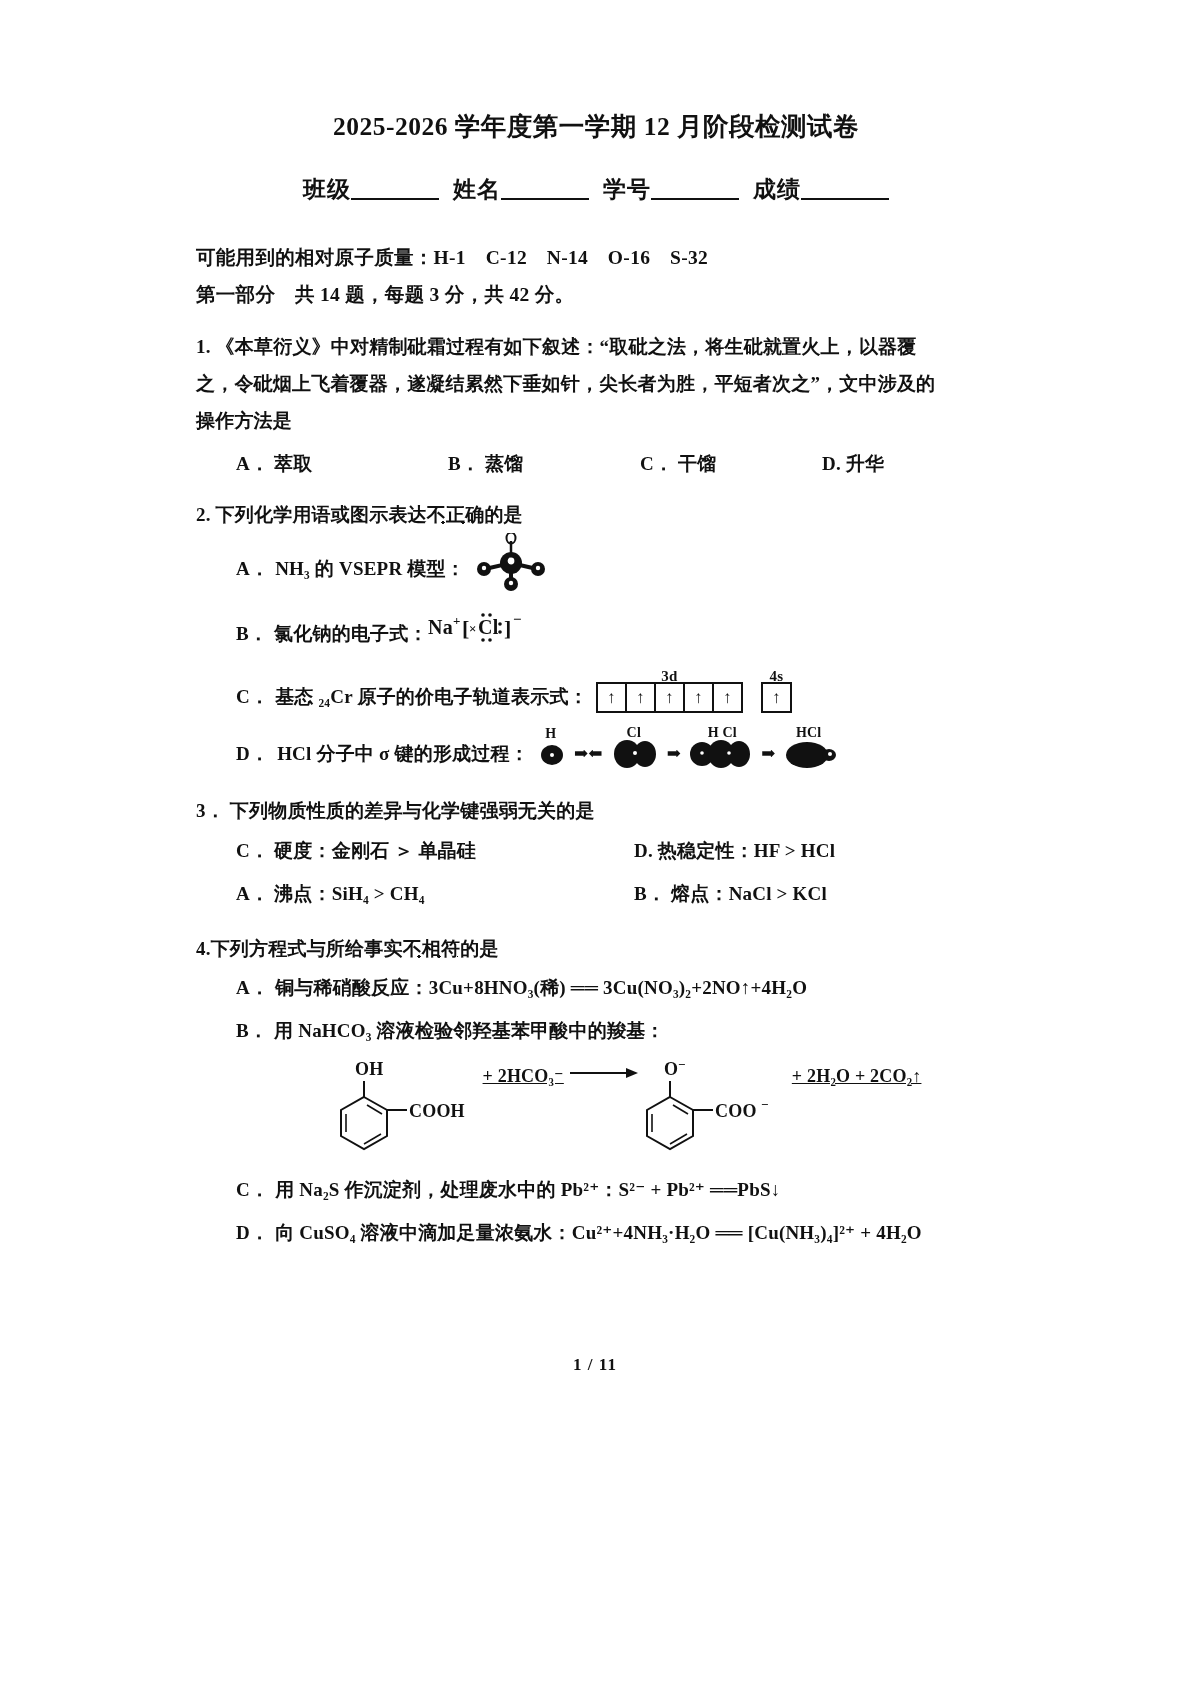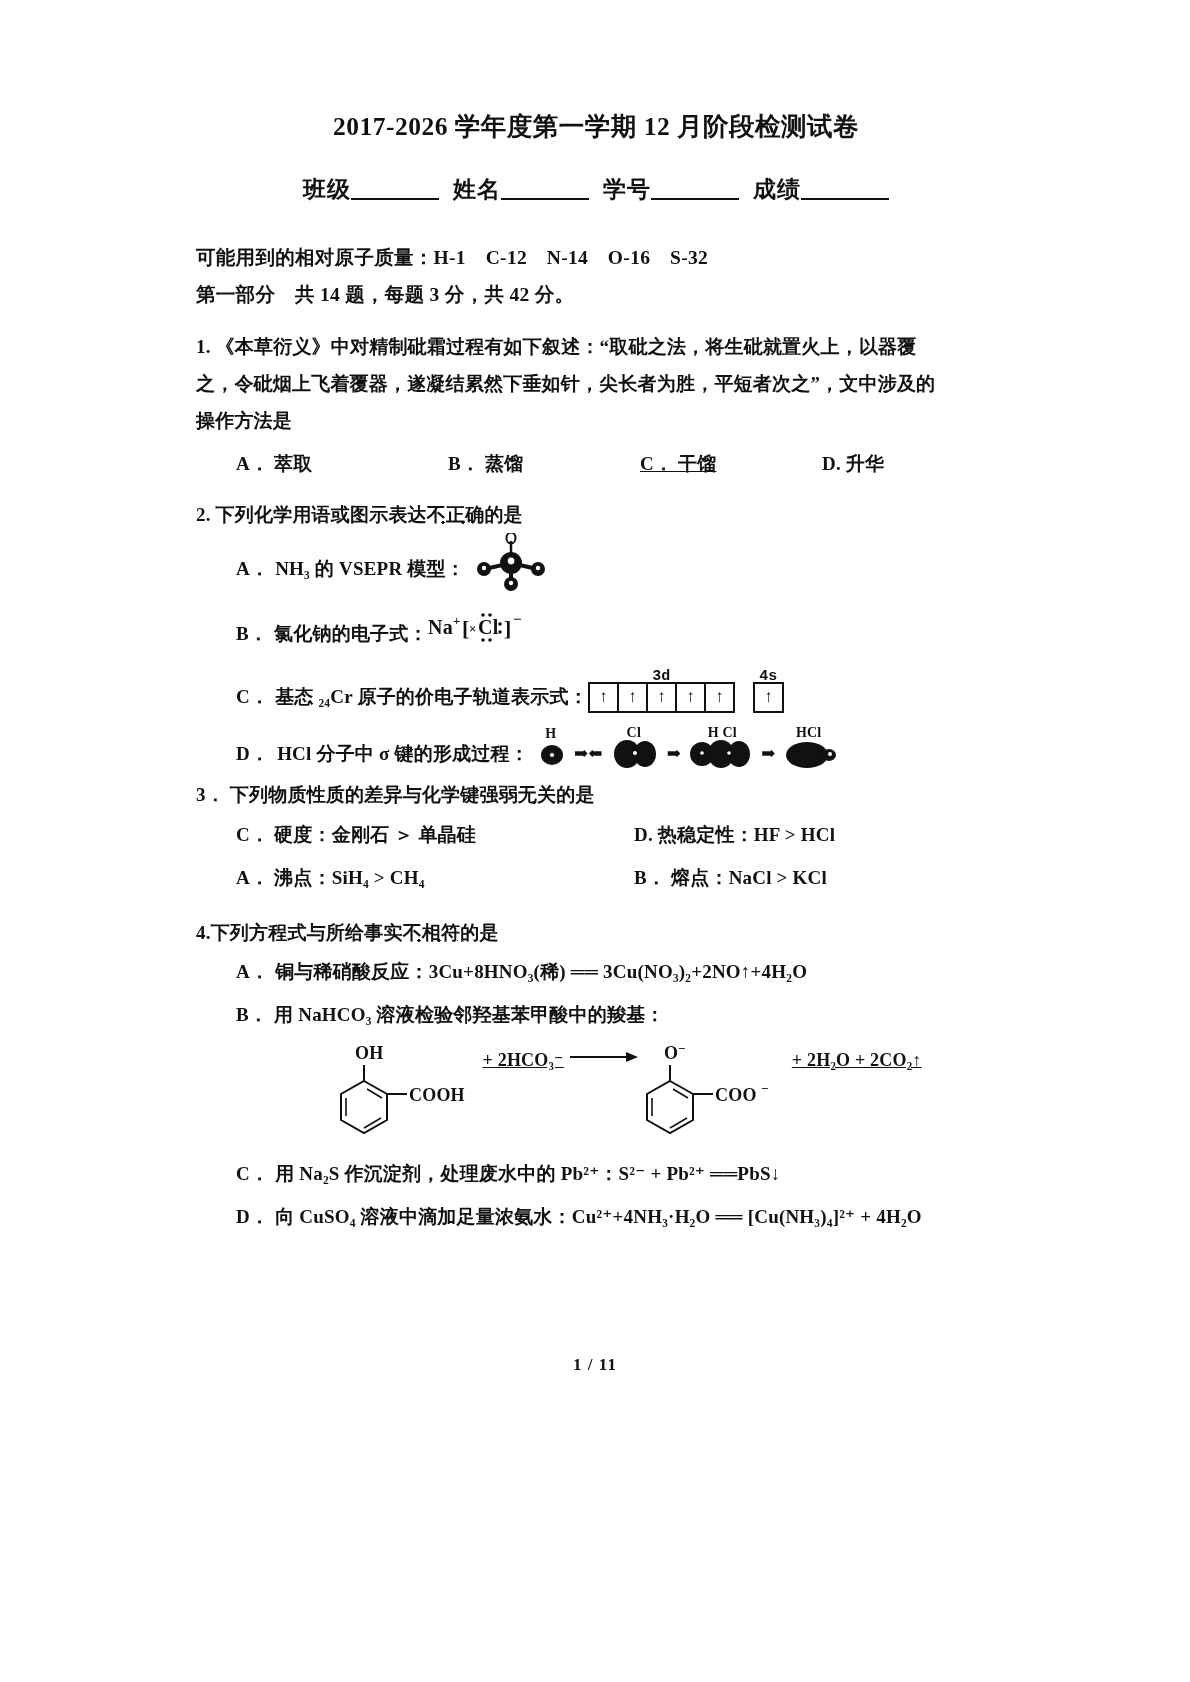--- a/index.html
+++ b/index.html
@@ -103,21 +103,21 @@
   .opts-row {
     display: flex;
     margin-top: 6px;
     padding-left: 40px;
     font-size: 19px;
     font-weight: bold;
   }
   .opts-row .opt { white-space: nowrap; }
   .opt-w1 { width: 212px; }
   .opt-w2 { width: 192px; }
-  .opt-w3 { width: 182px; text-decoration: underline; }
+  .opt-w3 { width: 182px; }
 
   .opt-line {
     padding-left: 40px;
     font-size: 19px;
     font-weight: bold;
     line-height: 2.25;
     display: flex;
     align-items: center;
     flex-wrap: nowrap;
   }
@@ -135,22 +135,22 @@
   
   .vsepr { margin-left: 10px; }
 
   
   .efor { font-family: "Liberation Serif", serif; white-space: nowrap; }
 
   
   .orbital-wrap {
     display: inline-flex;
     align-items: flex-end;
+    margin-left: 8px;
     position: relative;
-    font-family: Liberation Mono, monospace;
   }
   .orb-group { position: relative; margin-right: 18px; }
   .orb-label {
     position: absolute;
     top: -22px;
     left: 0; right: 0;
     text-align: center;
     font-size: 15px;
     font-weight: bold;
   }
@@ -213,21 +213,21 @@
   }
 
   .eqn { white-space: nowrap; }
 </style>
 </head>
 <body>
 
 <div class="page">
   <div class="content">
 
-    <div class="doc-title">2017-2026 学年度第一学期 12 月阶段检测试卷</div>
+    <div class="doc-title">2025-2026 学年度第一学期 12 月阶段检测试卷</div>
 
     <div class="idline">
       <span>班级</span><span class="fill"></span><span>姓名</span><span class="fill"></span><span>学号</span><span class="fill"></span><span>成绩</span><span class="fill last"></span>
     </div>
 
     <div class="meta">
       <div>
         <span>可能用到的相对原子质量：</span><span>H-1　C-12　N-14　O-16　S-32</span>
       </div>
       <div>第一部分　共 14 题，每题 3 分，共 42 分。</div>
@@ -358,21 +358,21 @@
             <svg width="60" height="32" viewBox="0 0 60 32">
               <ellipse cx="24" cy="17" rx="21" ry="13" fill="#111"></ellipse>
               <ellipse cx="46" cy="17" rx="7" ry="6" fill="#111"></ellipse>
               <circle cx="47" cy="16" r="2" fill="#fff"></circle>
             </svg>
           </span>
         </span>
       </div>
     </div>
 
-    <div class="q" style="margin-top:0">
+    <div class="q" style="margin-top:16px">
       <div class="q-stem">
         <span>3．</span>
         <span>下列物质性质的差异与化学键强弱</span><span class="dotted">无关</span><span>的是</span>
       </div>
       <div class="two-col">
         <span class="c1"><span>C．</span> <span>硬度：金刚石 ＞ 单晶硅</span></span>
         <span><span>D.</span> <span>热稳定性：HF &gt; HCl</span></span>
       </div>
       <div class="two-col">
         <span class="c1"><span>A．</span> <span>沸点：SiH₄ &gt; CH₄</span></span>

